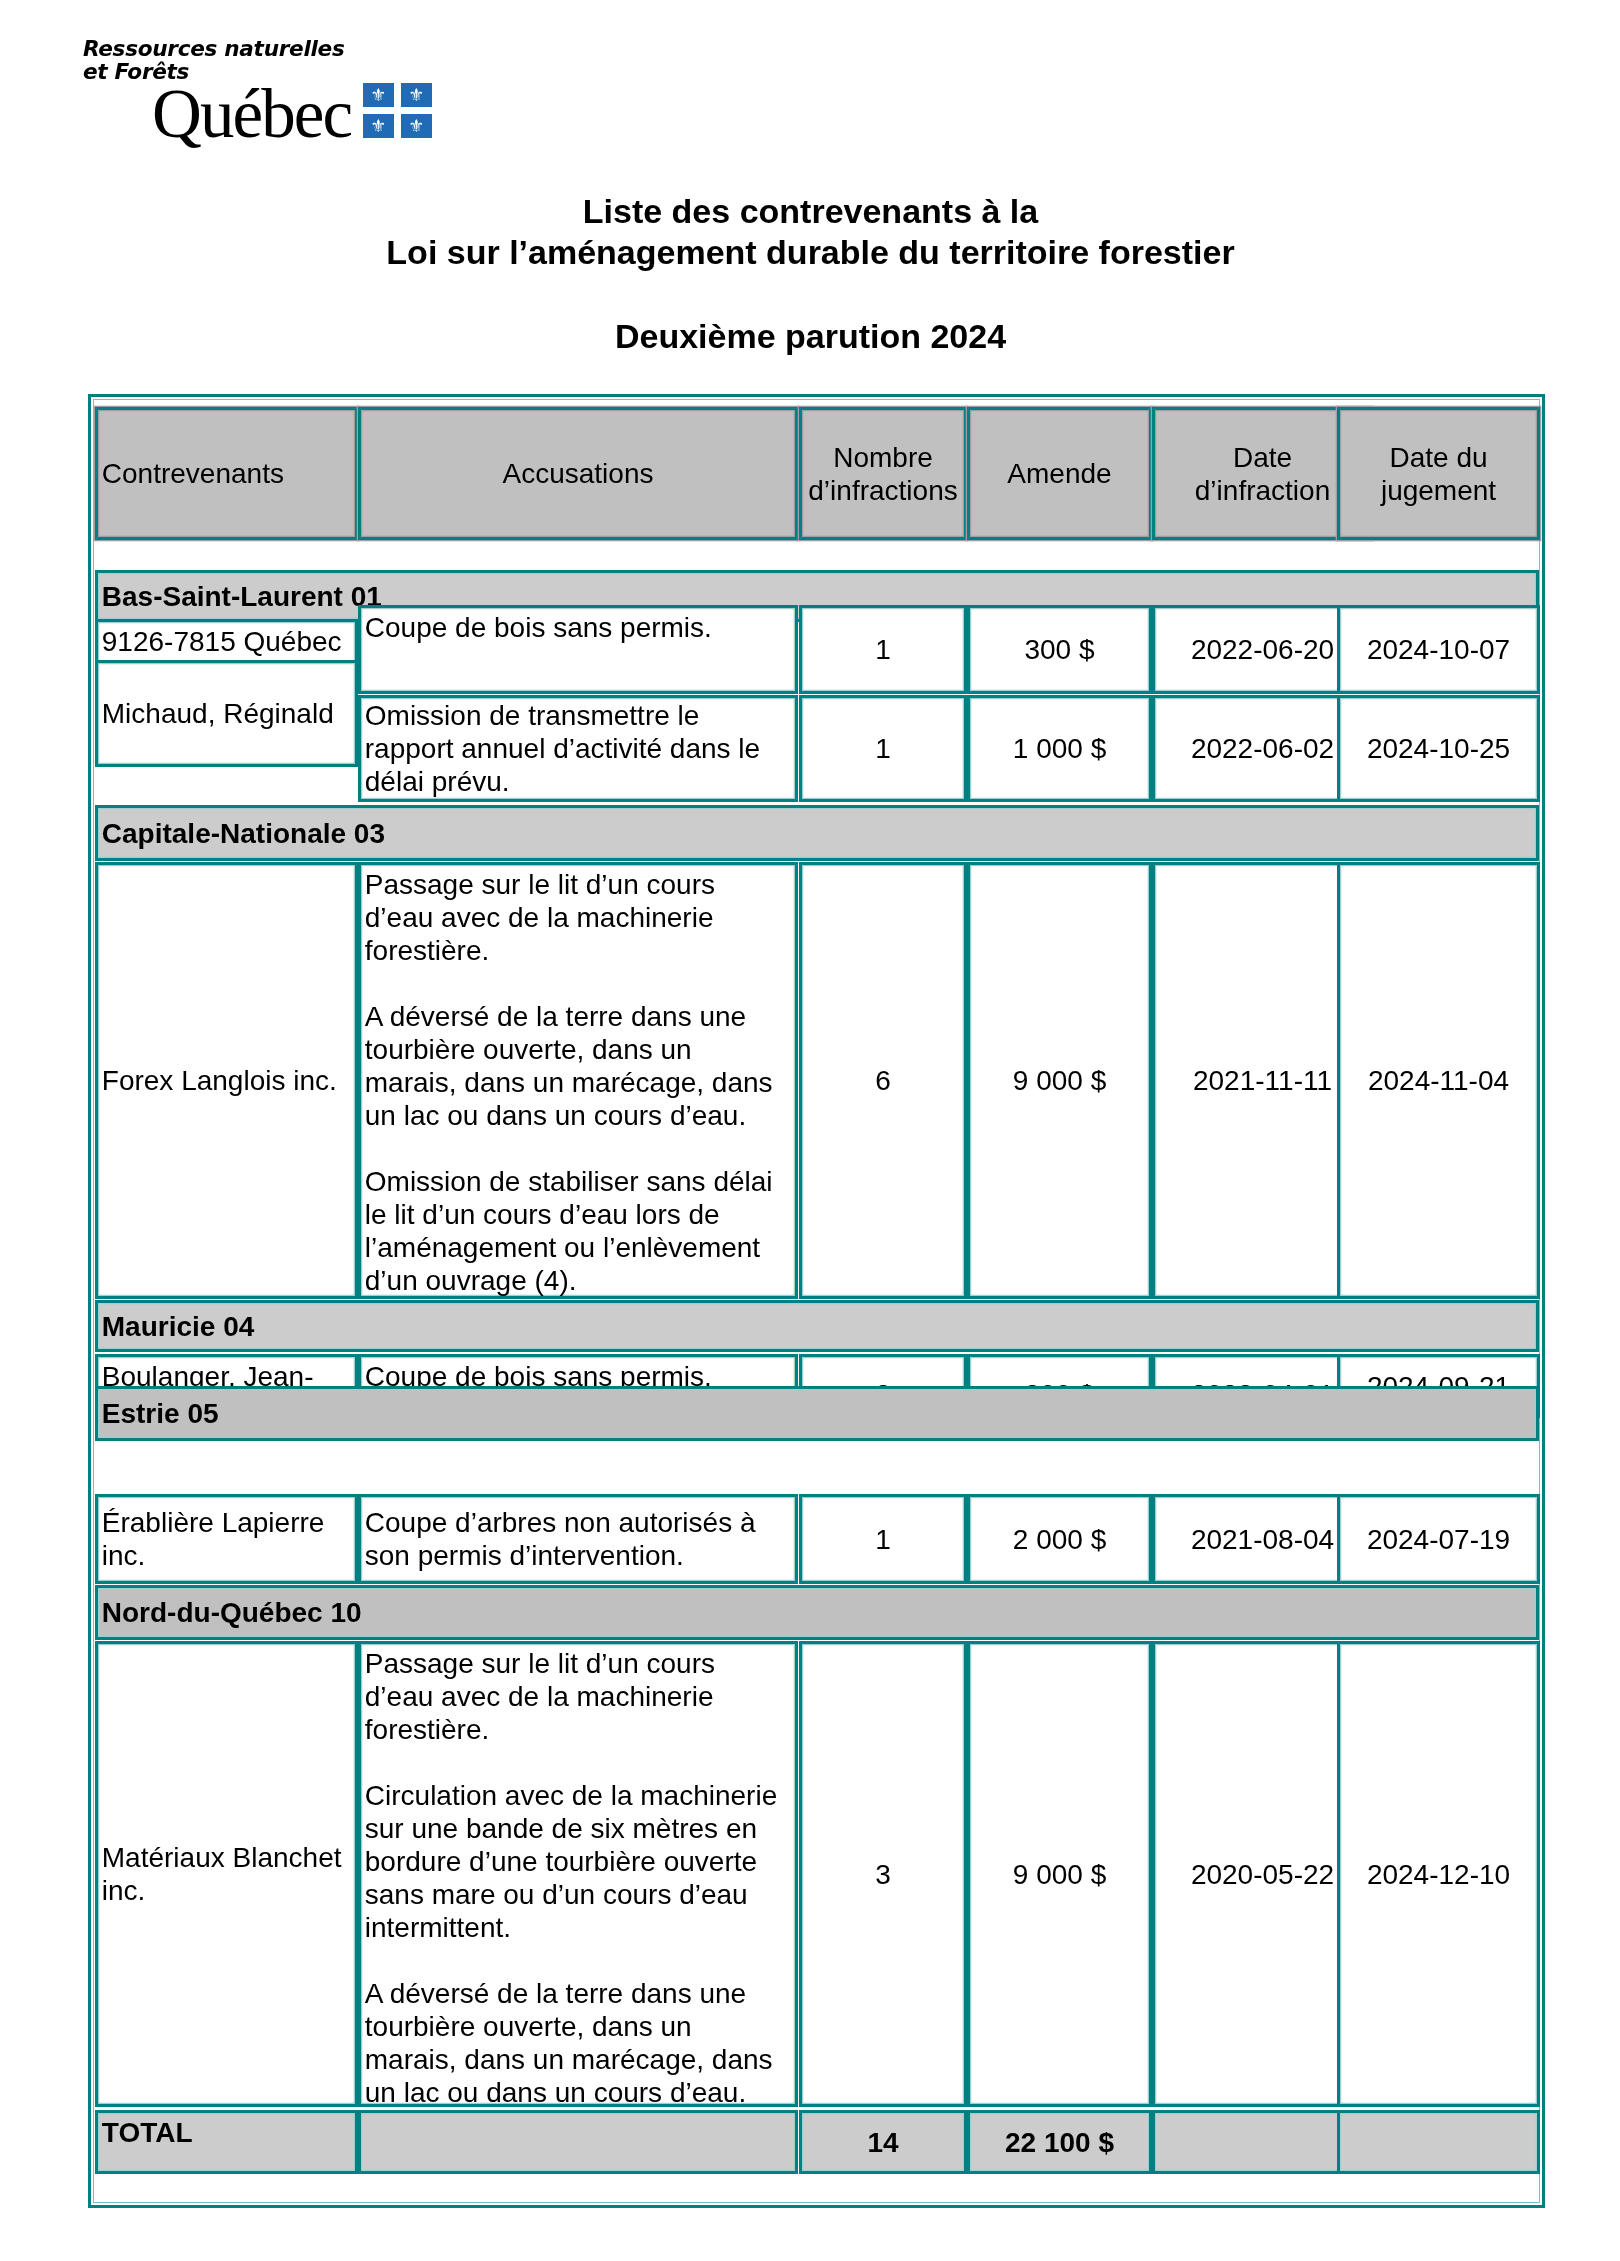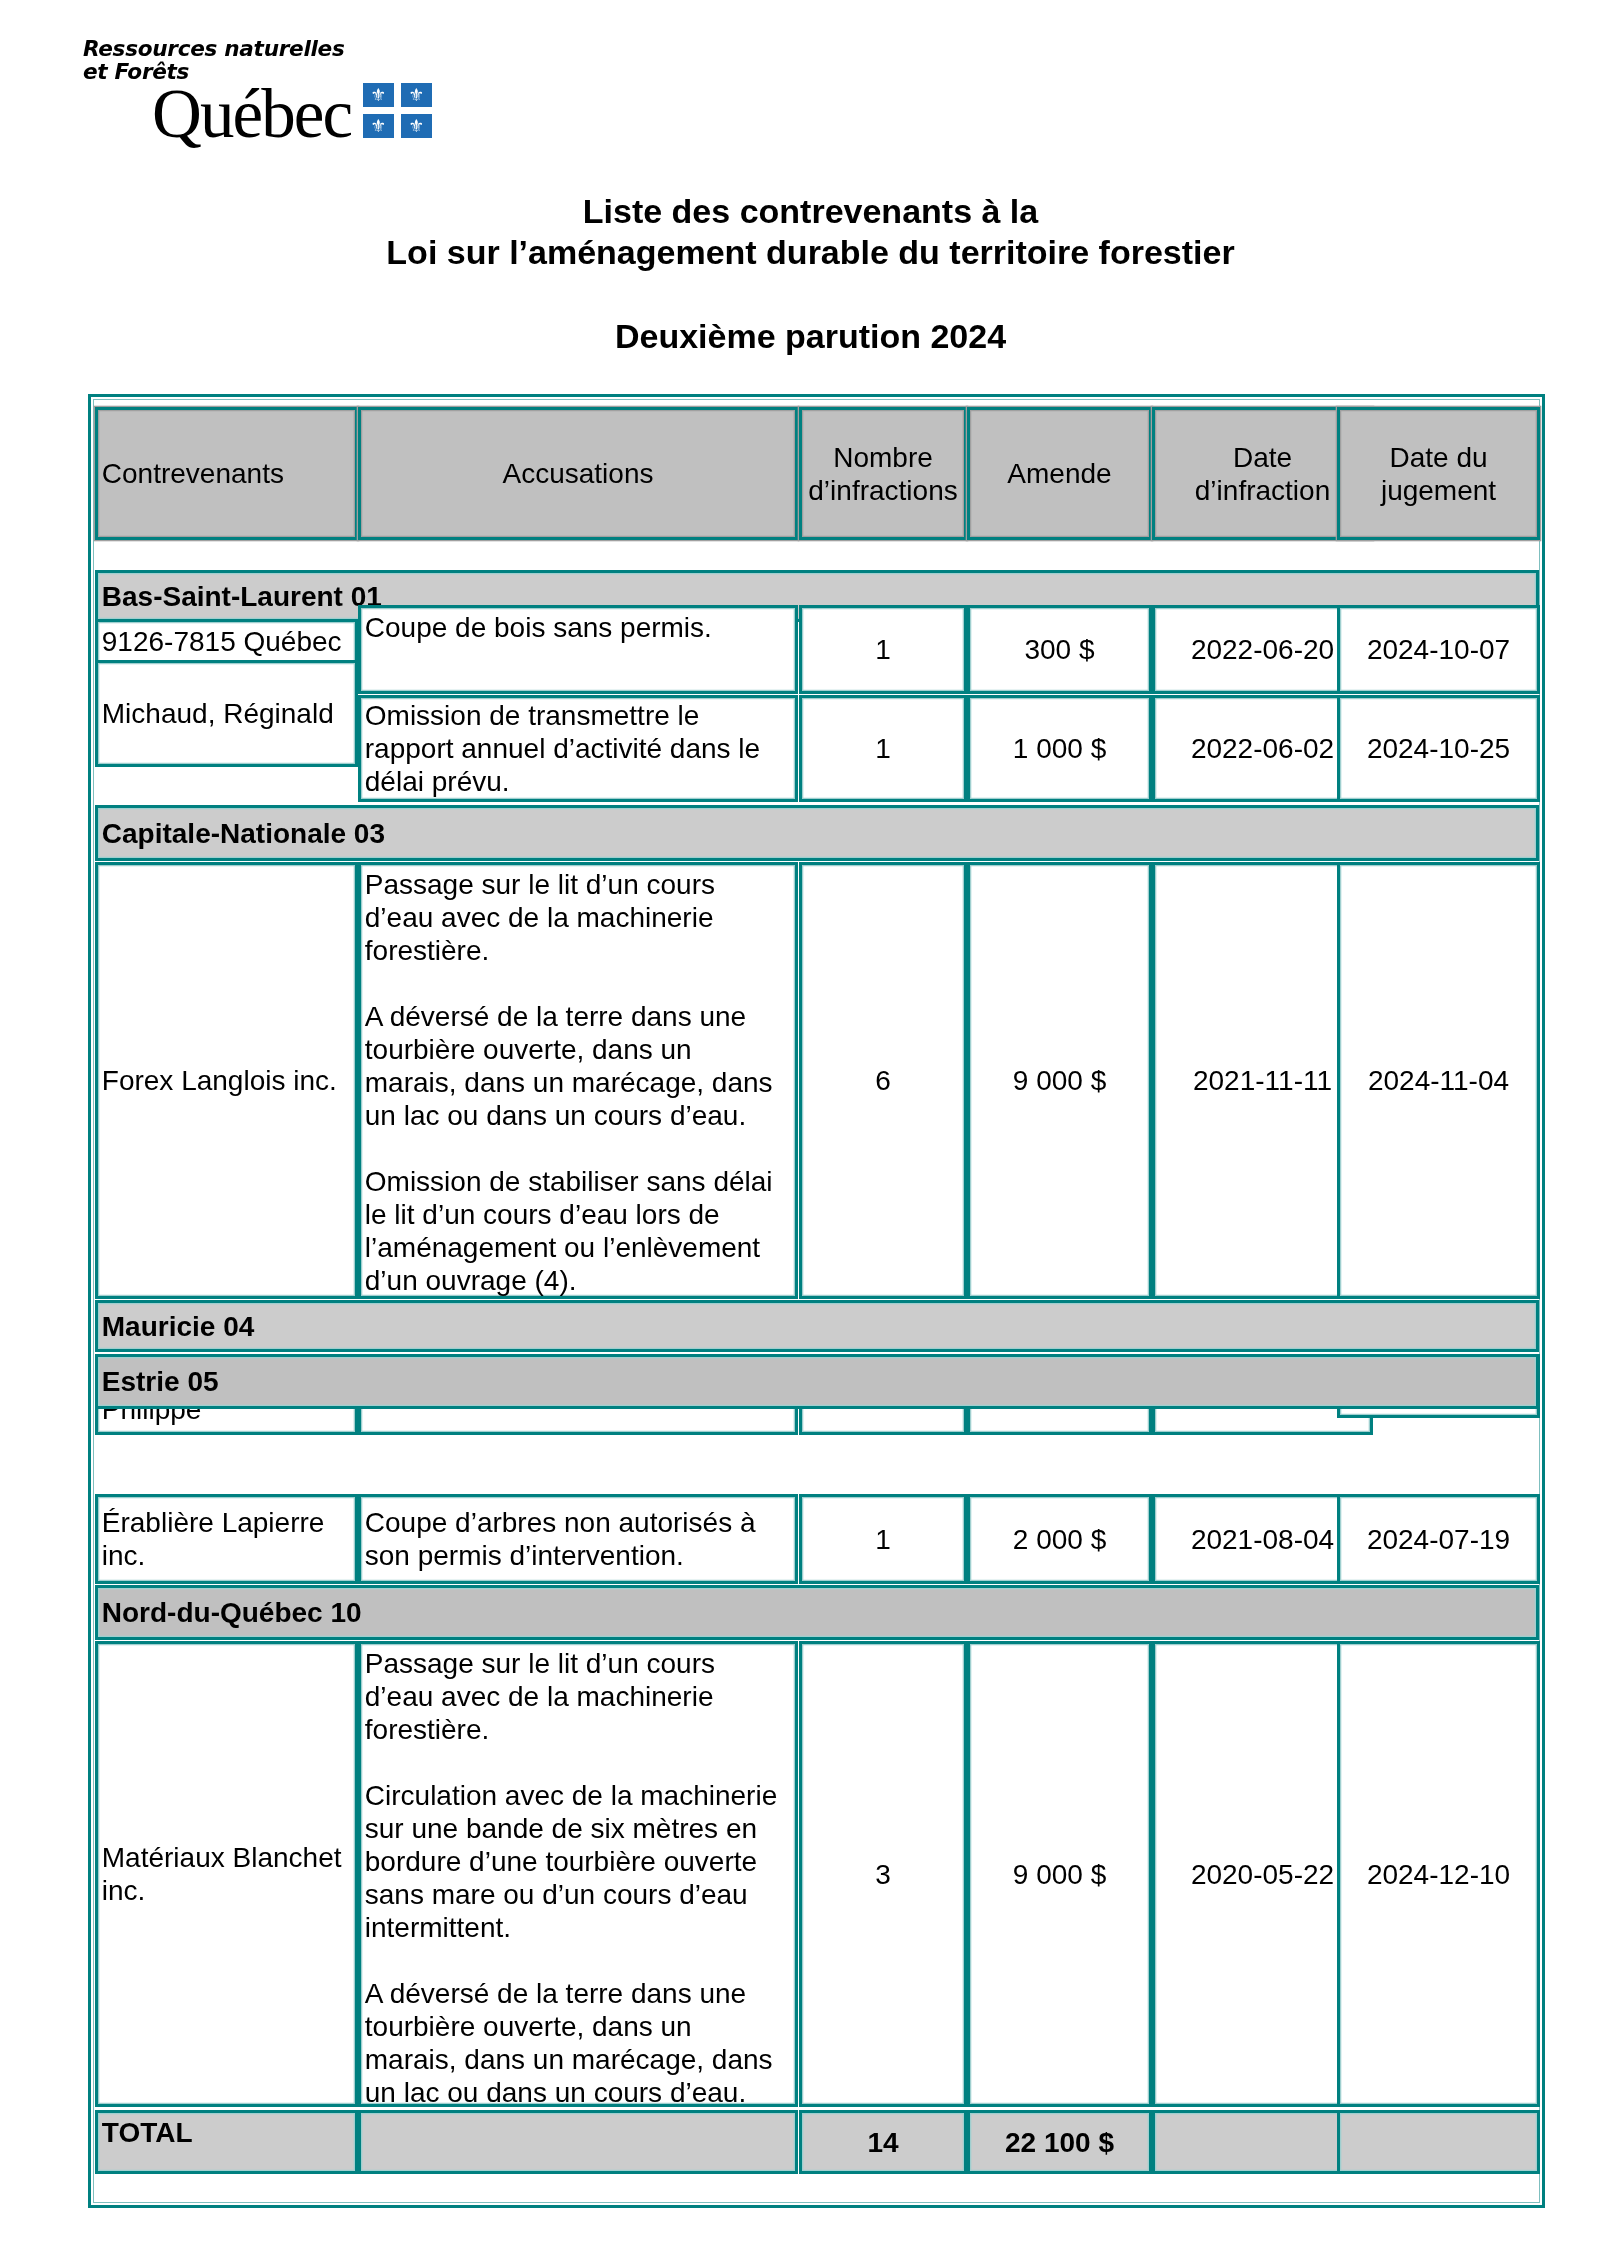--- a/index.html
+++ b/index.html
@@ -192,21 +192,21 @@
       <span class="txt">800 $</span>
     </div>
   <div class="cell vc hc c5" style="top:1354px;height:81px;">
       <span class="txt">2022-04-01</span>
     </div>
   <div class="cell vc hc c6" style="top:1354px;height:64px;">
       <span class="txt">2024-09-21</span>
     </div>
 </div>
 
-<div class="cell region dark cfull" style="top:1354px;height:55px;">
+<div class="cell region dark cfull" style="top:1386px;height:55px;">
     <span class="txt">Estrie 05</span>
   </div>
 
 <div>
   <div class="cell vc c1" style="top:1494px;height:90px;">
       <span class="txt">Érablière Lapierre inc.</span>
     </div>
   <div class="cell vc c2" style="top:1494px;height:90px;">
       <span class="txt">Coupe d’arbres non autorisés à son permis d’intervention.</span>
     </div>

